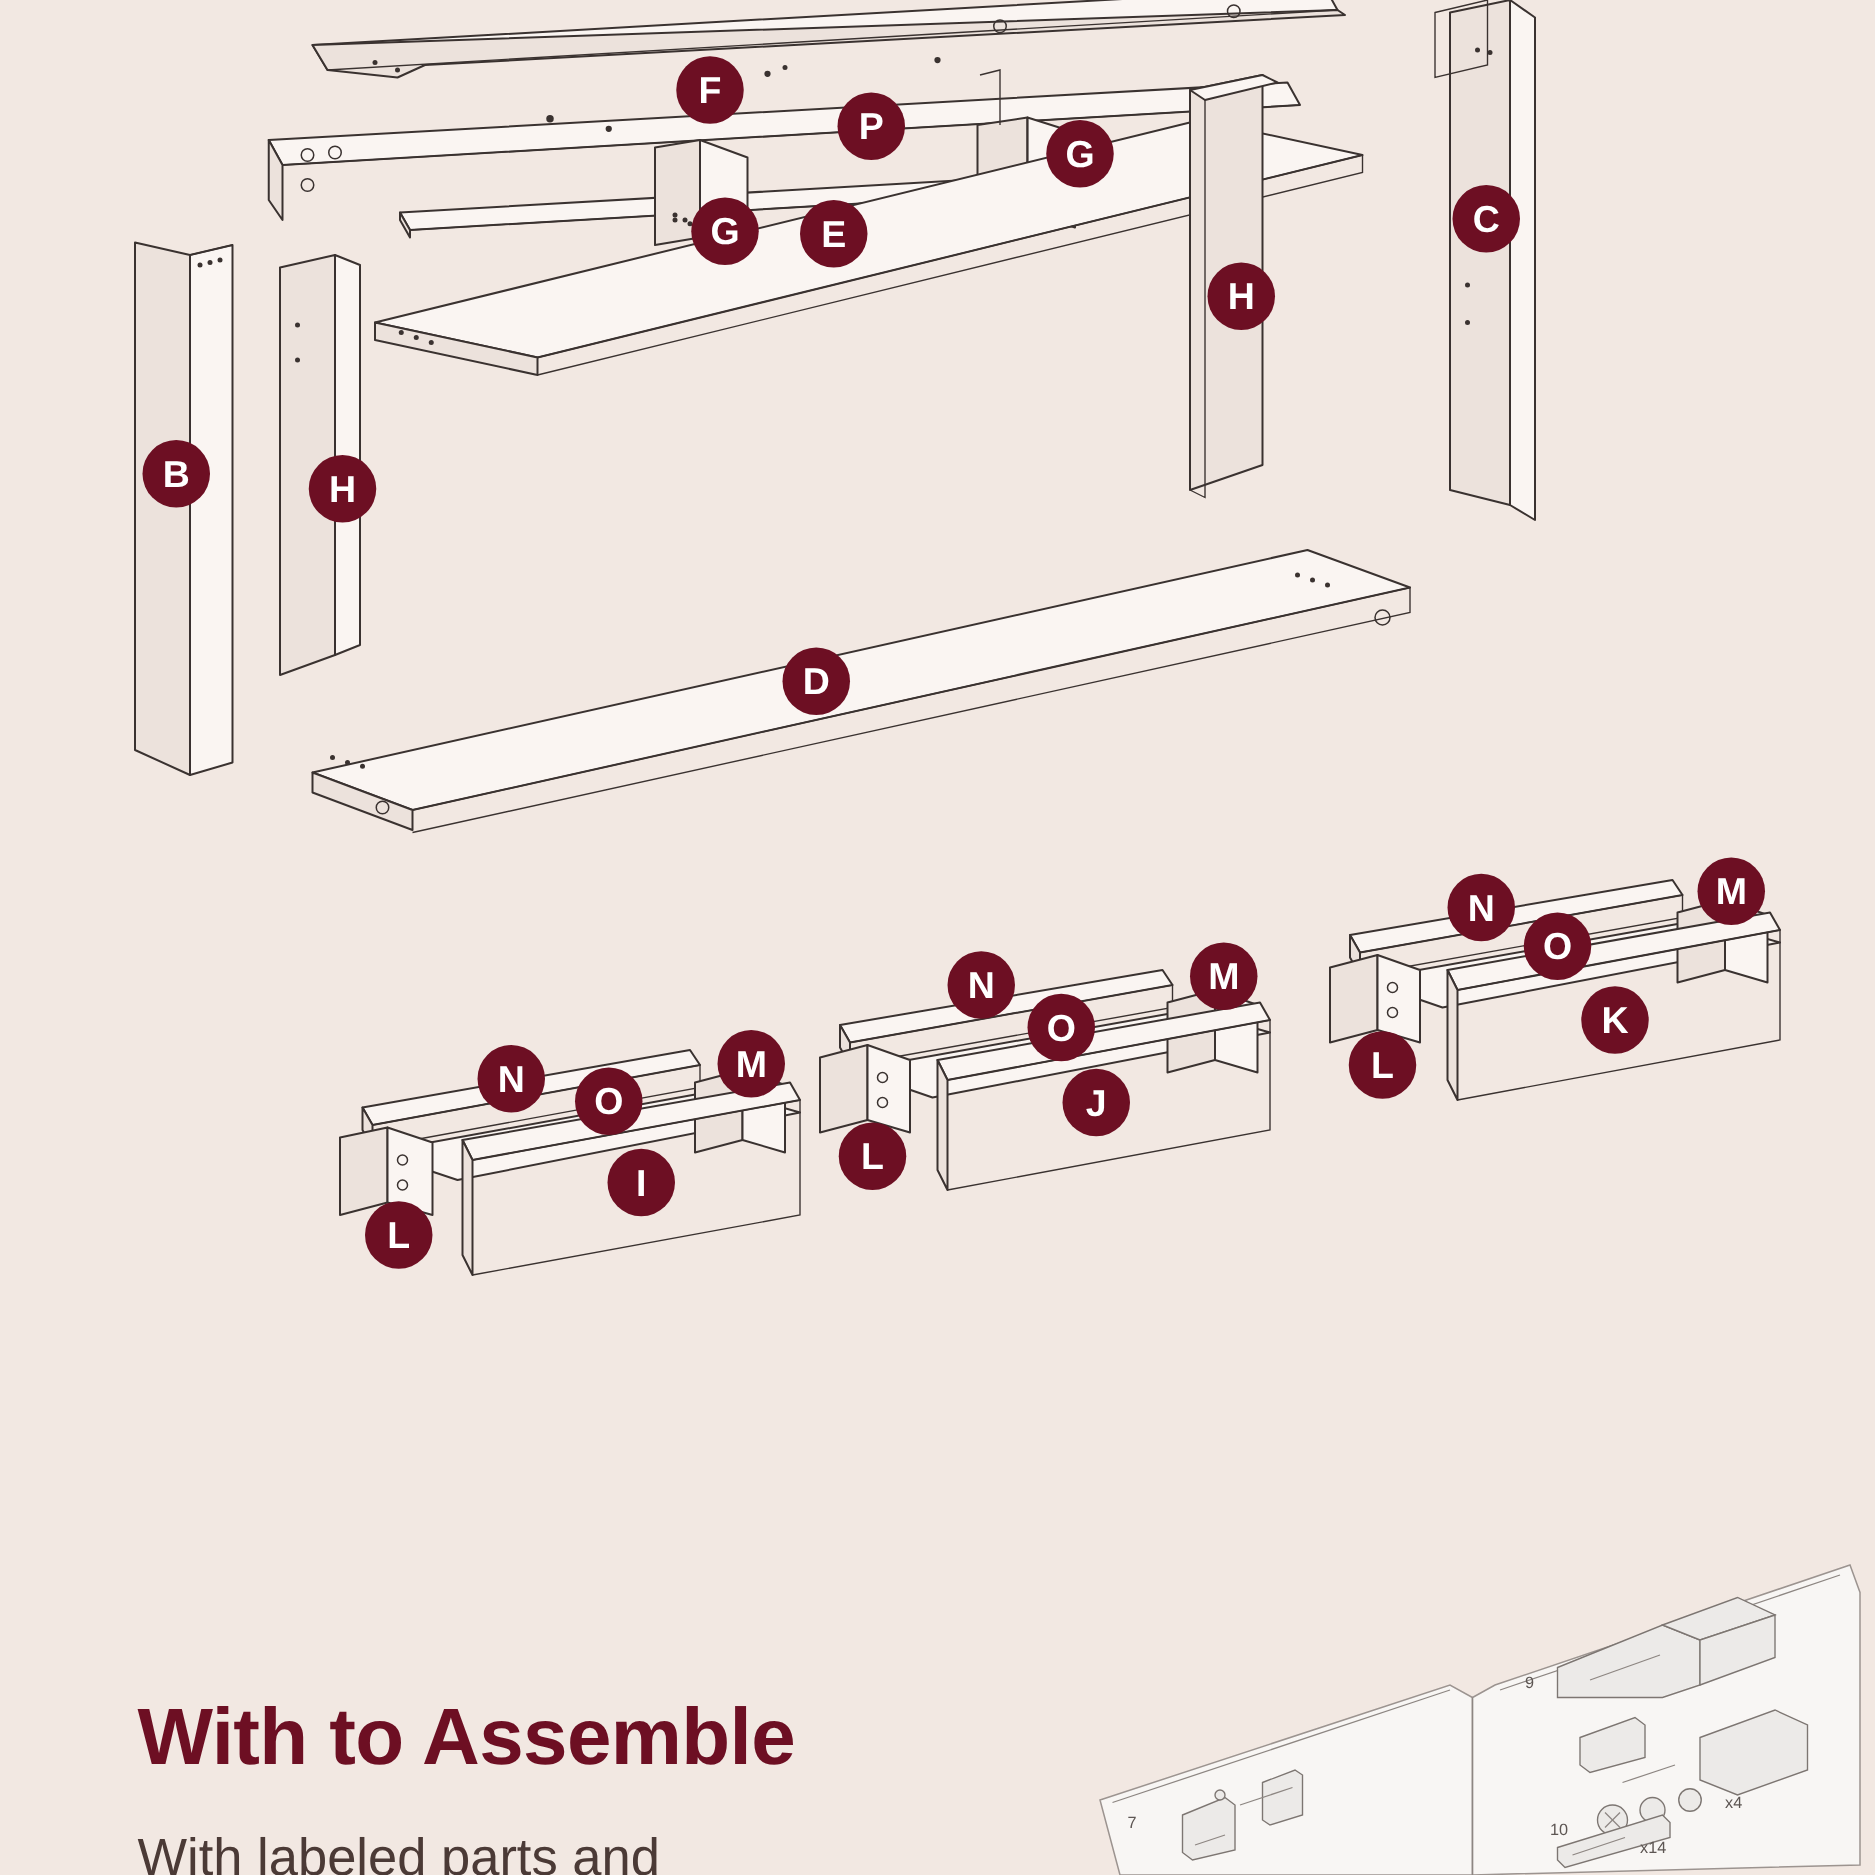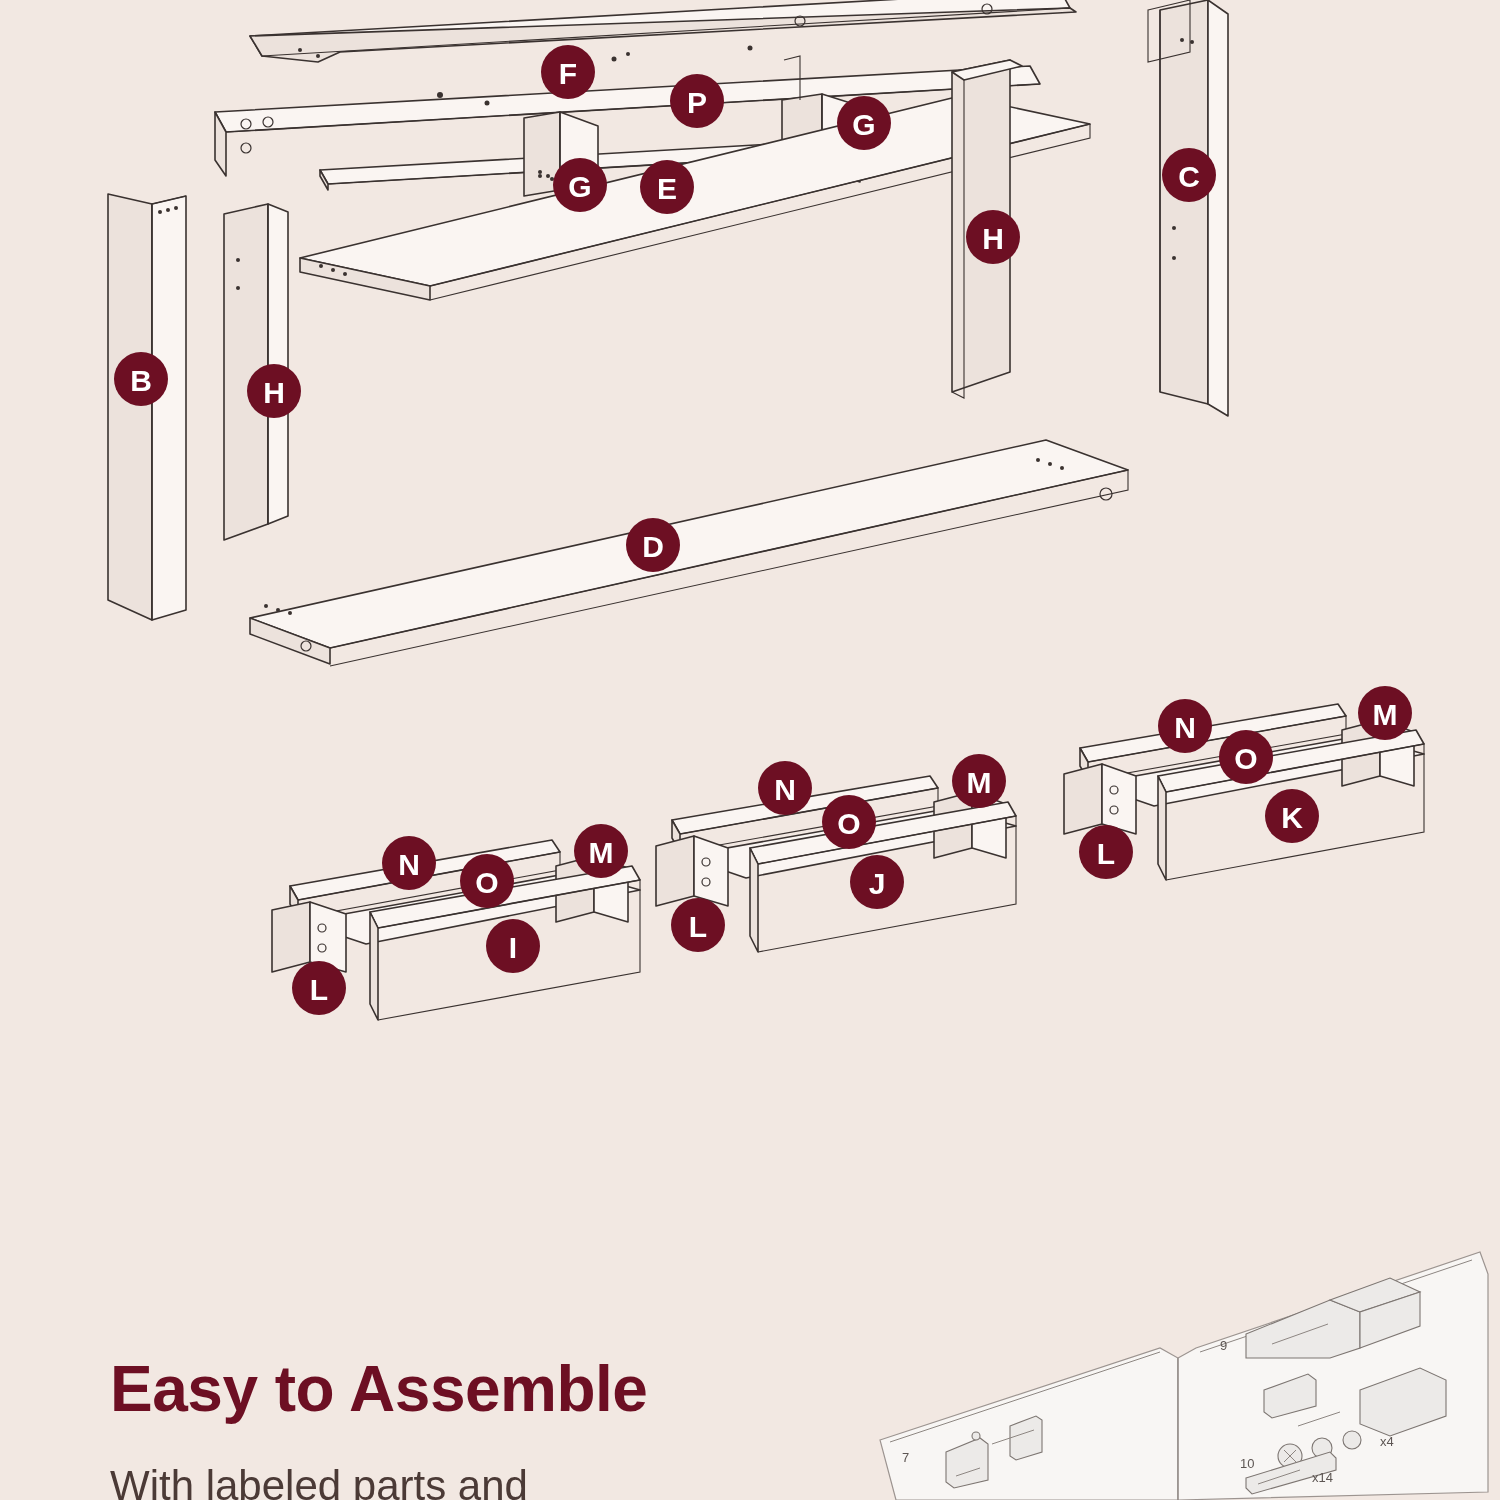--- a/index.html
+++ b/index.html
@@ -412,16 +412,16 @@
     <path class="manual-line" d="M424 220 L436 232"></path>
     <path class="manual-line" d="M436 220 L424 232"></path>
     <path class="manual-fig" d="M386 248 L470 222 L476 228 L476 240 L392 264 L386 258 Z"></path>
     <path class="manual-line" d="M398 254 L440 240"></path>
     <text class="manual-num" x="360" y="120">9</text>
     <text class="manual-num" x="380" y="238">10</text>
     <text class="manual-num" x="452" y="252">x14</text>
     <text class="manual-num" x="520" y="216">x4</text>
   </svg>
 
-  <div class="headline">Easy to Assemble</div>
+  <div class="headline">With to Assemble</div>
   <div class="subhead">With labeled parts and</div>
 
 </div>
 
 </body></html>

